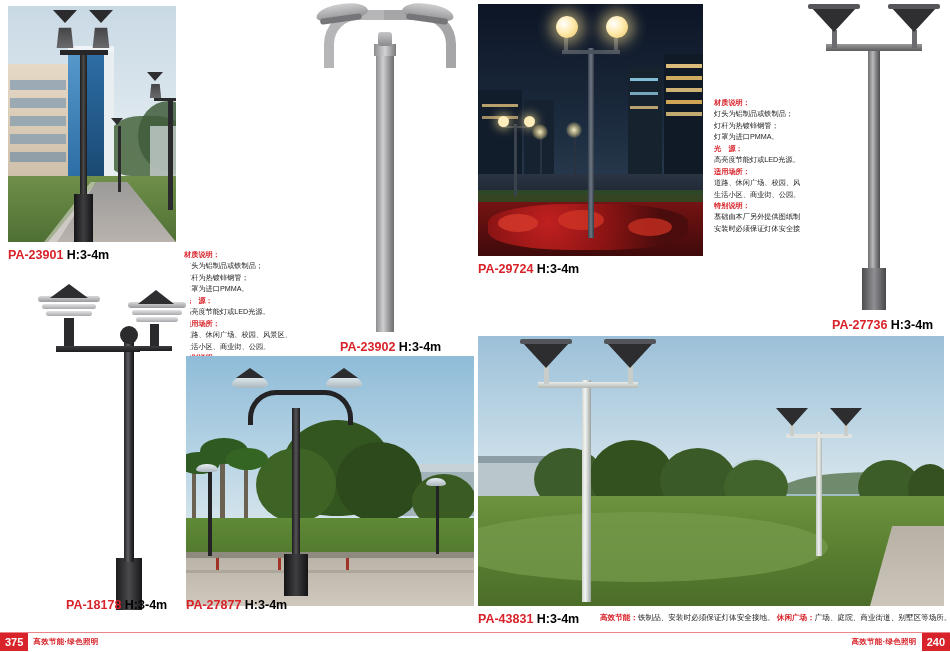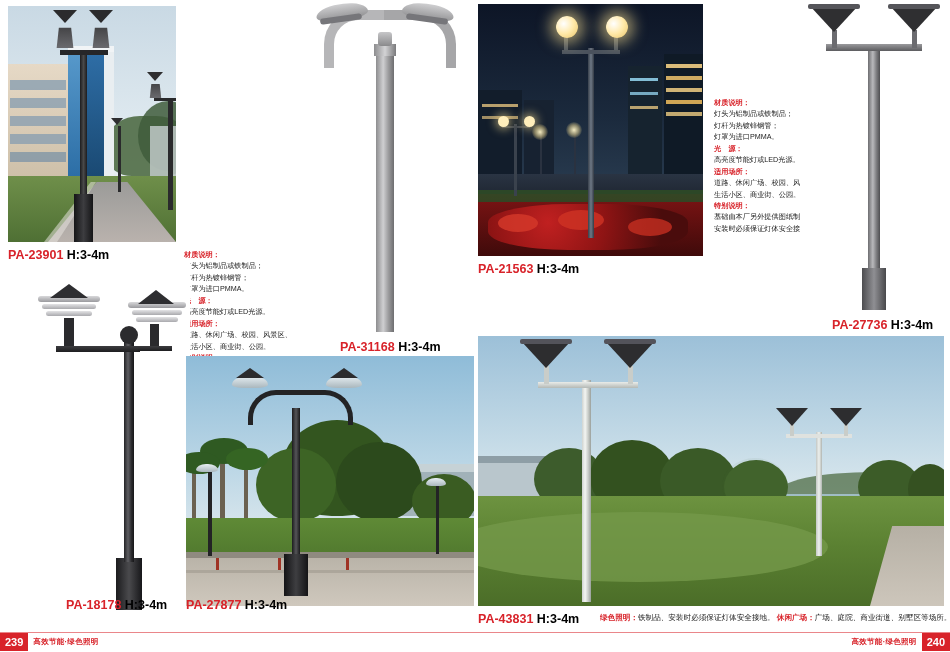--- a/index.html
+++ b/index.html
@@ -202,21 +202,21 @@
 
     <div style="position:absolute; left:6px; top:4px; width:52px; height:16px; background:linear-gradient(#cfcfd1,#8f8f91); border-radius:50% 50% 40% 40%/70% 70% 40% 40%; transform:rotate(-8deg);"></div>
     <div style="position:absolute; left:10px; top:16px; width:42px; height:6px; background:#76767a; border-radius:3px; transform:rotate(-8deg);"></div>
 
     <div style="position:absolute; left:92px; top:4px; width:52px; height:16px; background:linear-gradient(#cfcfd1,#8f8f91); border-radius:50% 50% 40% 40%/70% 70% 40% 40%; transform:rotate(8deg);"></div>
     <div style="position:absolute; left:96px; top:16px; width:42px; height:6px; background:#76767a; border-radius:3px; transform:rotate(8deg);"></div>
 
     <div style="position:absolute; left:68px; top:32px; width:14px; height:14px; background:linear-gradient(#c6c6c8,#8a8a8c); border-radius:3px;"></div>
   </div>
   <div class="caption" style="left:340px; top:340px;">
-    <span class="code">PA-31168</span>
+    <span class="code">PA-23902</span>
     <span class="size">H:3-4m</span>
   </div>
 
   <div class="photo" style="left:478px; top:4px; width:225px; height:252px;">
     <div class="sky" style="background:linear-gradient(#0d1526 0%, #1b2a3d 45%, #27394d 70%, #1a2432 100%);"></div>
 
     <div class="strip" style="left:0; top:86px; width:44px; height:86px; background:#121d2b;"></div>
     <div class="strip" style="left:46px; top:96px; width:30px; height:76px; background:#172231;"></div>
     <div class="strip" style="left:150px; top:62px; width:34px; height:110px; background:#16232f;"></div>
     <div class="strip" style="left:186px; top:50px; width:40px; height:122px; background:#0f1a26;"></div>
@@ -253,21 +253,21 @@
     <div class="pole" style="left:136px; top:32px; width:4px; height:16px; background:#4a525d;"></div>
     <div class="blob" style="left:78px; top:12px; width:22px; height:22px; background:radial-gradient(circle at 35% 35%, #ffffff 0%, #ffe9a8 50%, #e8c46a 100%); box-shadow:0 0 14px 6px rgba(255,230,150,.55);"></div>
     <div class="blob" style="left:128px; top:12px; width:22px; height:22px; background:radial-gradient(circle at 35% 35%, #ffffff 0%, #ffe9a8 50%, #e8c46a 100%); box-shadow:0 0 14px 6px rgba(255,230,150,.55);"></div>
 
     <div class="pole" style="left:36px; top:120px; width:3px; height:72px; background:#3a424d;"></div>
     <div class="arm" style="left:24px; top:122px; width:28px; height:2px; background:#3a424d;"></div>
     <div class="blob" style="left:20px; top:112px; width:11px; height:11px; background:#ffeebb; box-shadow:0 0 8px 3px rgba(255,230,150,.5);"></div>
     <div class="blob" style="left:46px; top:112px; width:11px; height:11px; background:#ffeebb; box-shadow:0 0 8px 3px rgba(255,230,150,.5);"></div>
   </div>
   <div class="caption" style="left:478px; top:262px;">
-    <span class="code">PA-21563</span>
+    <span class="code">PA-29724</span>
     <span class="size">H:3-4m</span>
   </div>
 
   <div class="spec" style="left:714px; top:98px; width:116px;">
     <p class="hd">材质说明：</p>
     <p>灯头为铝制品或铁制品；</p>
     <p>灯杆为热镀锌钢管；</p>
     <p>灯罩为进口PMMA。</p>
     <p class="hd">光　源：</p>
     <p>高亮度节能灯或LED光源。</p>
@@ -410,27 +410,27 @@
     <div class="pole" style="left:366px; top:88px; width:4px; height:12px; background:#c9cdc9;"></div>
     <div style="position:absolute; left:298px; top:72px; width:0; height:0; border-left:16px solid transparent; border-right:16px solid transparent; border-top:18px solid #2d2d2f;"></div>
     <div style="position:absolute; left:352px; top:72px; width:0; height:0; border-left:16px solid transparent; border-right:16px solid transparent; border-top:18px solid #2d2d2f;"></div>
   </div>
   <div class="caption" style="left:478px; top:612px;">
     <span class="code">PA-43831</span>
     <span class="size">H:3-4m</span>
   </div>
 
   <div class="tech" style="left:600px; top:613px;">
-    <span class="hd">绿色照明：</span><span>铁制品、安装时必须保证灯体安全接地。</span>
+    <span class="hd">高效节能：</span><span>铁制品、安装时必须保证灯体安全接地。</span>
     <span class="hd">休闲广场：</span><span>广场、庭院、商业街道、别墅区等场所。</span>
   </div>
 
   <div class="footer-rule"></div>
   <div class="footer-left">
-    <span class="pagenum">239</span>
+    <span class="pagenum">375</span>
     <span class="foot-text">高效节能·绿色照明</span>
   </div>
   <div class="footer-right">
     <span class="foot-text">高效节能·绿色照明</span>
     <span class="pagenum">240</span>
   </div>
 
 </div>
 
 </body></html>

